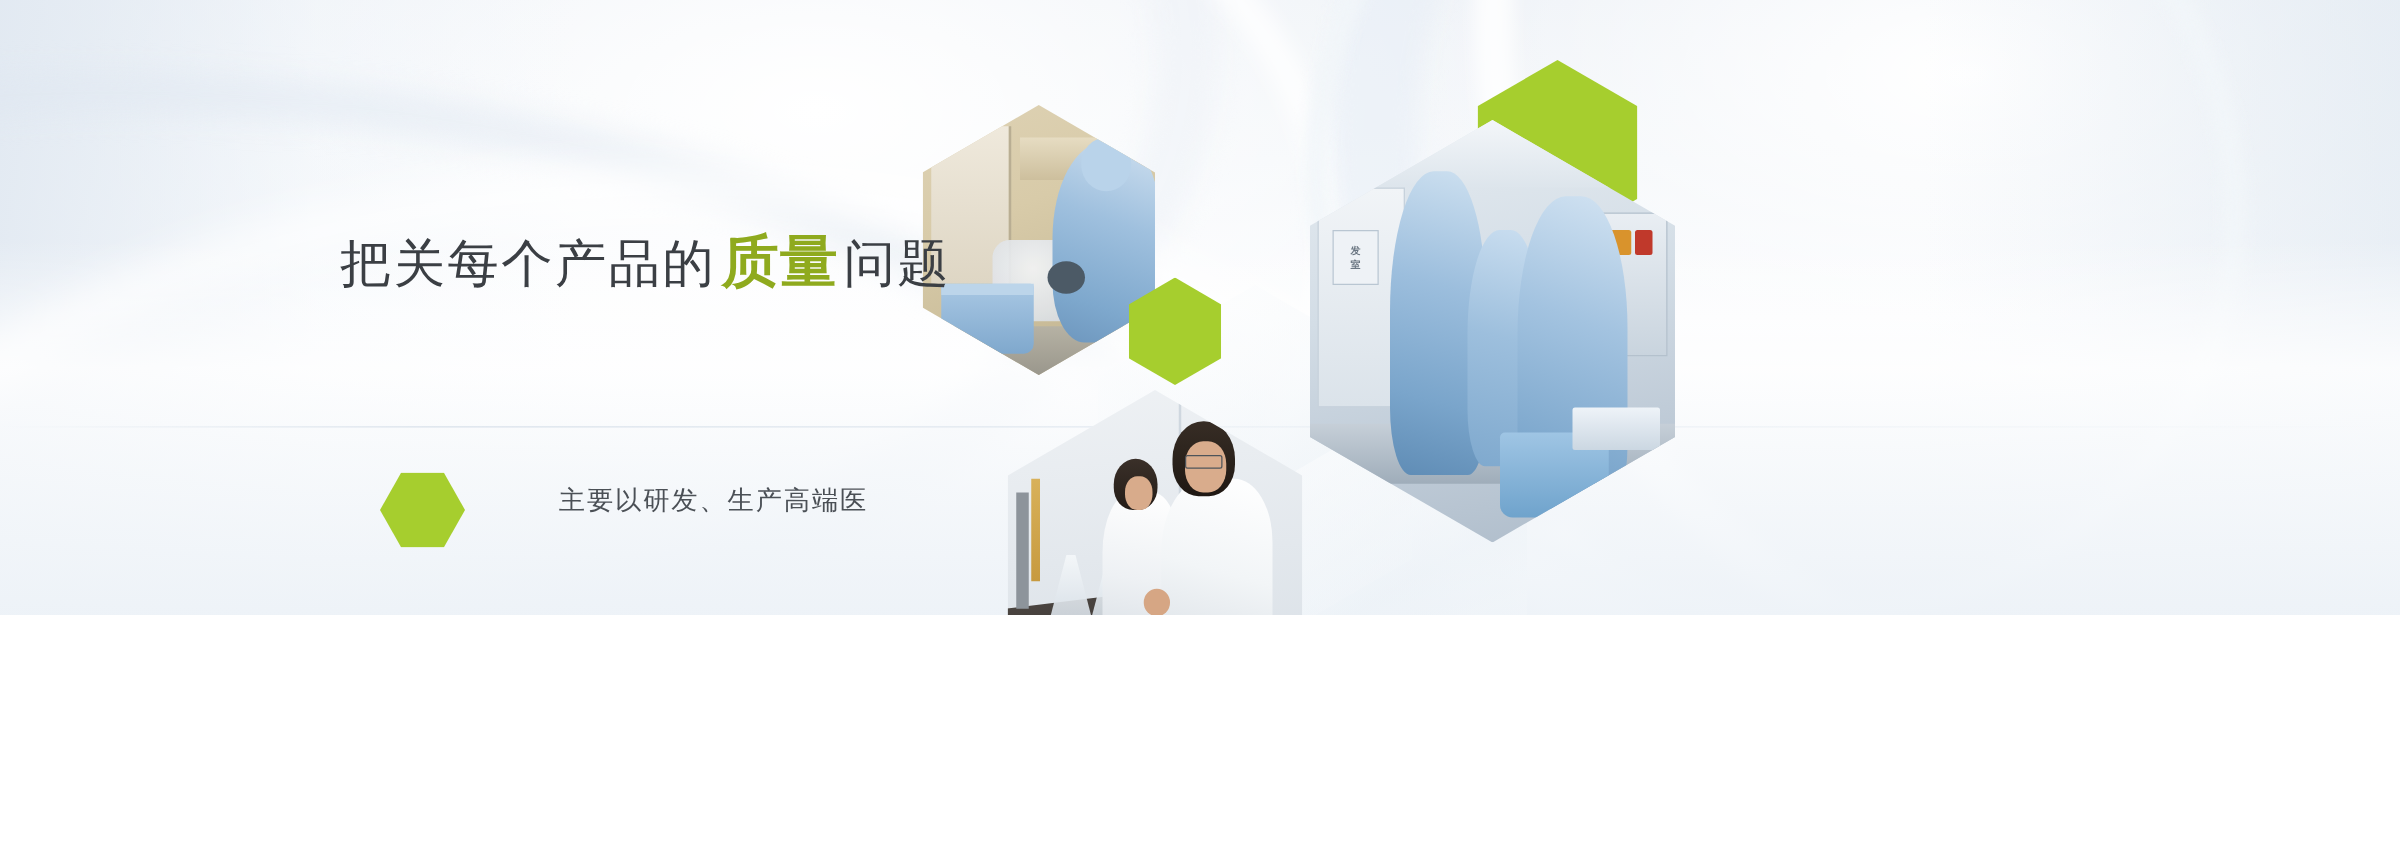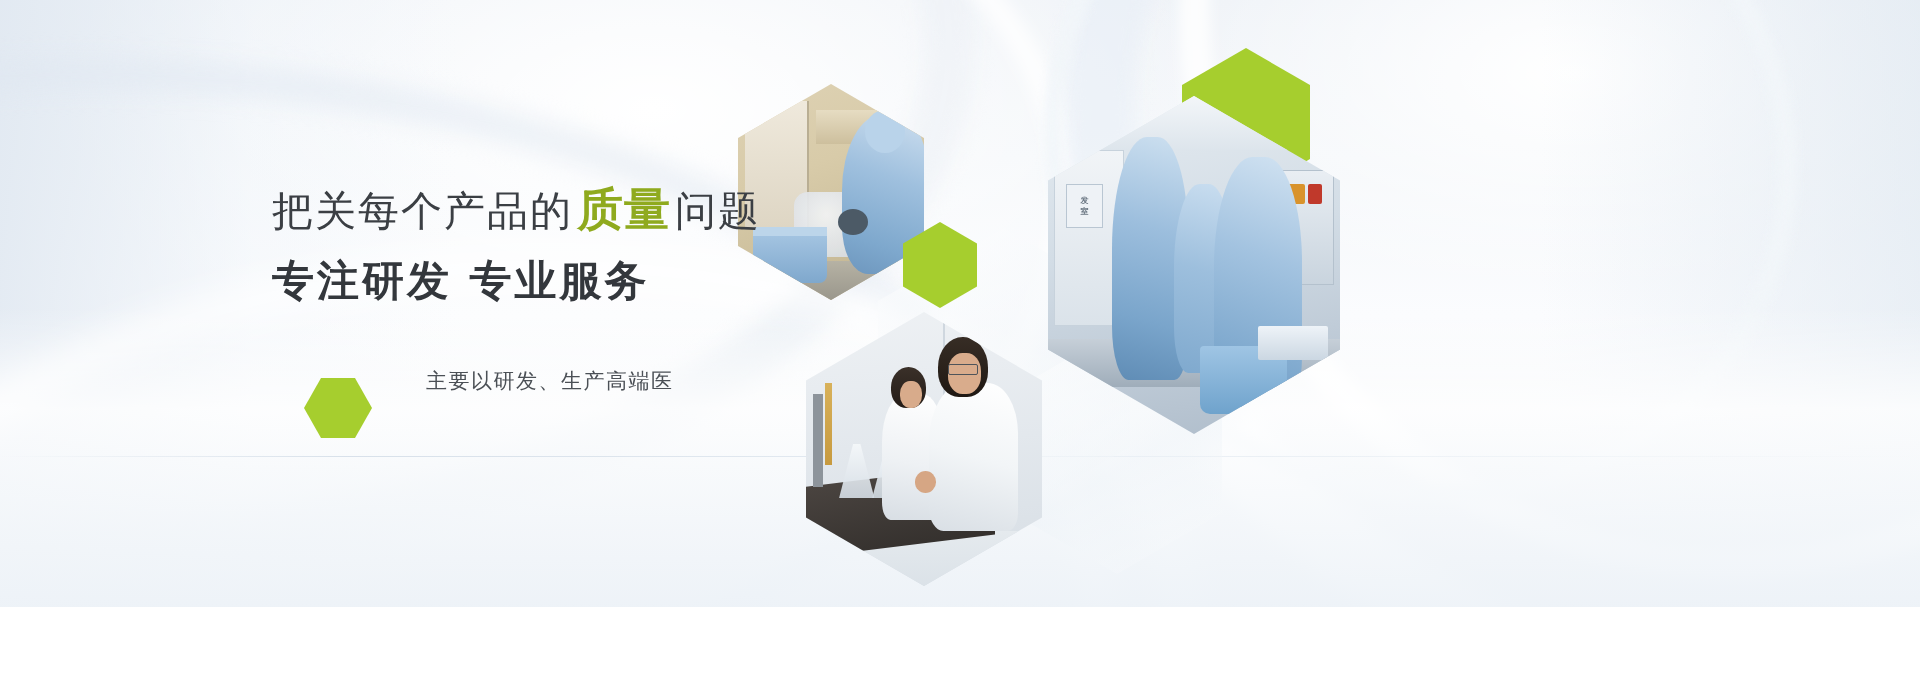--- a/index.html
+++ b/index.html
@@ -5,21 +5,21 @@
   * { margin:0; padding:0; box-sizing:border-box; }
   html, body { width:1920px; height:680px; overflow:hidden; }
   body {
     font-family:"DejaVu Sans","Liberation Sans",sans-serif;
     background:#ffffff;
   }
 
   
   #banner {
     position:relative;
-    width:1920px; height:607px;
+    width:1920px; height:492px;
     overflow:hidden;
     background:
       radial-gradient(ellipse 980px 520px at 34% 18%, #ffffff 0%, rgba(255,255,255,0) 62%),
       radial-gradient(ellipse 760px 380px at 82% 12%, #ffffff 0%, rgba(255,255,255,0) 60%),
       linear-gradient(180deg,#eef2f7 0%, #f4f7fa 26%, #fbfcfe 52%, #f2f5f8 74%, #e7ecf2 100%);
   }
 
   
   .floor {
     position:absolute; left:0; right:0; bottom:0; height:300px;
@@ -83,21 +83,21 @@
     color:#8faa1e; font-weight:bold; font-size:46px;
     letter-spacing:1px; padding:0 4px;
   }
   .subhead {
     margin-top:28px;
     font-size:42px; line-height:1; font-weight:bold;
     color:#33373c; letter-spacing:3px; white-space:nowrap;
   }
 
   .lead { position:absolute; left:304px; top:362px; z-index:6;
-          display:flex; align-items:flex-start; gap:54px; }
+          display:flex; align-items:center; gap:75px; }
   .hexbullet {
     width:68px; height:60px; margin-top:16px;
     background:#a6ce2e;
     clip-path:polygon(25% 0%,75% 0%,100% 50%,75% 100%,25% 100%,0% 50%);
   }
   .lead-text {
     font-size:21px; line-height:38px; color:#4b5056;
     letter-spacing:1.5px; white-space:pre-line;
   }
 
@@ -234,21 +234,20 @@
   <div class="streak s6"></div>
   <div class="streak s7"></div>
   <div class="floor"></div>
   <div class="floor-line"></div>
 
   <div class="hex hex-ghost" id="ghost1"></div>
   <div class="hex hex-ghost" id="ghost2"></div>
 
   <div id="textblock">
     <div class="headline"><span>把关每个产品的</span><span class="accent">质量</span><span>问题</span></div>
-    <div class="subhead">专注研发 专业服务</div>
   </div>
 
   <div class="lead">
     <div class="hexbullet"></div>
     <div class="lead-text"><span>主要以研发、生产高端医</span><br></div>
   </div>
 
   <div class="hex" id="hexA">
     <div class="ph-inner">
       <div class="wall"></div>

